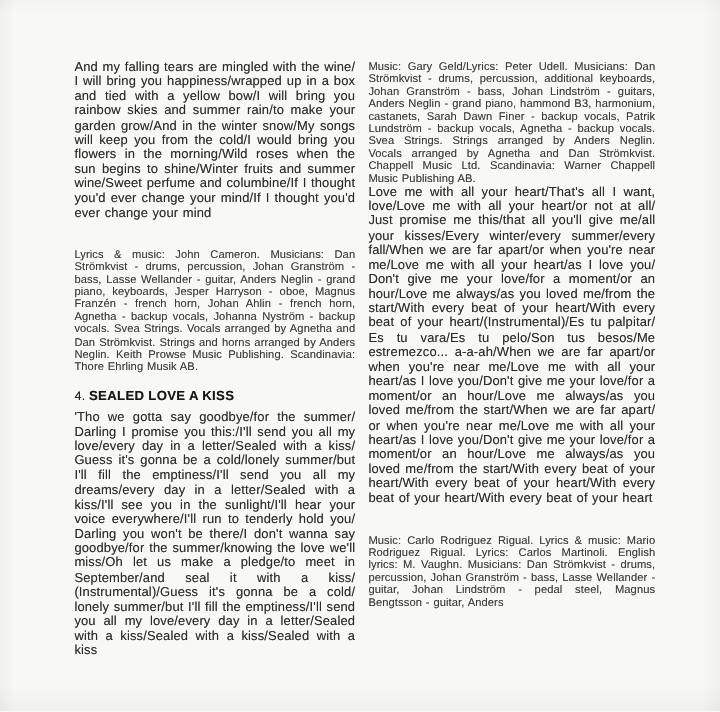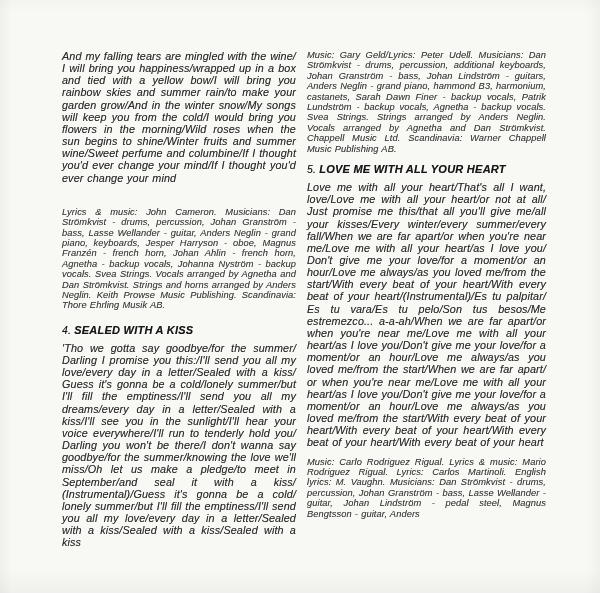--- a/index.html
+++ b/index.html
@@ -18,21 +18,20 @@
       linear-gradient(to right, rgba(0,0,0,0.035), rgba(0,0,0,0) 2%, rgba(0,0,0,0) 97.5%, rgba(0,0,0,0.03)),
       linear-gradient(to bottom, rgba(0,0,0,0.02), rgba(0,0,0,0) 2%, rgba(0,0,0,0) 96%, rgba(0,0,0,0.035)),
       #f8f8f5;
     font-family: "Liberation Sans", sans-serif;
     color: #2b2b2b;
     -webkit-font-smoothing: antialiased;
   }
   .col {
     position: absolute;
     top: 50px;
-    font-style: italic;
   }
   .col-left  { left: 62px;  width: 234px; }
   .col-right { left: 307px; width: 239px; }
 
   p { margin: 0; }
 
   .lyrics {
     font-size: 10.8px;
     line-height: 12.15px;
     text-align: justify;
@@ -63,44 +62,41 @@
   .track-heading .track-num {
     font-weight: 400;
     font-size: 10.4px;
     margin-right: 3px;
   }
   .track-heading .track-title {
     font-weight: 700;
   }
   .col-right .track-heading { margin-top: 9px; }
   .lyrics-after-heading { margin-top: 0; }
-  .credits-bottom { margin-top: 8px; }
+  .credits-bottom { margin-top: 23px; }
 </style>
 </head>
 <body>
 
 <div class="page">
 
   <div class="col col-left">
     <p class="lyrics">And my falling tears are mingled with the wine/​I will bring you happiness/​wrapped up in a box and tied with a yellow bow/​I will bring you rainbow skies and summer rain/​to make your garden grow/​And in the winter snow/​My songs will keep you from the cold/​I would bring you flowers in the morning/​Wild roses when the sun begins to shine/​Winter fruits and summer wine/​Sweet perfume and columbine/​If I thought you'd ever change your mind/​If I thought you'd ever change your mind</p>
 
     <p class="credits credits-after">Lyrics &amp; music: John Cameron. Musicians: Dan Strömkvist - drums, percussion, Johan Granström - bass, Lasse Wellander - guitar, Anders Neglin - grand piano, keyboards, Jesper Harryson - oboe, Magnus Franzén - french horn, Johan Ahlin - french horn, Agnetha - backup vocals, Johanna Nyström - backup vocals. Svea Strings. Vocals arranged by Agnetha and Dan Strömkvist. Strings and horns arranged by Anders Neglin. Keith Prowse Music Publishing. Scandinavia: Thore Ehrling Musik AB.</p>
 
     <h2 class="track-heading">
-      <span class="track-num">4.</span><span class="track-title">SEALED WITH A KISS</span>
+      <span class="track-num">4.</span><span class="track-title">SEALED LOVE A KISS</span>
     </h2>
 
     <p class="lyrics lyrics-after-heading">'Tho we gotta say goodbye/​for the summer/​Darling I promise you this:/​I'll send you all my love/​every day in a letter/​Sealed with a kiss/​Guess it's gonna be a cold/​lonely summer/​but I'll fill the emptiness/​I'll send you all my dreams/​every day in a letter/​Sealed with a kiss/​I'll see you in the sunlight/​I'll hear your voice everywhere/​I'll run to tenderly hold you/​Darling you won't be there/​I don't wanna say goodbye/​for the summer/​knowing the love we'll miss/​Oh let us make a pledge/​to meet in September/​and seal it with a kiss/​(Instrumental)/​Guess it's gonna be a cold/​lonely summer/​but I'll fill the emptiness/​I'll send you all my love/​every day in a letter/​Sealed with a kiss/​Sealed with a kiss/​Sealed with a kiss</p>
   </div>
 
   <div class="col col-right">
     <p class="credits">Music: Gary Geld/Lyrics: Peter Udell. Musicians: Dan Strömkvist - drums, percussion, additional keyboards, Johan Granström - bass, Johan Lindström - guitars, Anders Neglin - grand piano, hammond B3, harmonium, castanets, Sarah Dawn Finer - backup vocals, Patrik Lundström - backup vocals, Agnetha - backup vocals. Svea Strings. Strings arranged by Anders Neglin. Vocals arranged by Agnetha and Dan Strömkvist. Chappell Music Ltd. Scandinavia: Warner Chappell Music Publishing AB.</p>
 
-    <h2 class="track-heading">
-      <span class="track-num">5.</span><span class="track-title">LOVE ME WITH ALL YOUR HEART</span>
-    </h2>
 
     <p class="lyrics lyrics-after-heading">Love me with all your heart/​That's all I want, love/​Love me with all your heart/​or not at all/​Just promise me this/​that all you'll give me/​all your kisses/​Every winter/​every summer/​every fall/​When we are far apart/​or when you're near me/​Love me with all your heart/​as I love you/​Don't give me your love/​for a moment/​or an hour/​Love me always/​as you loved me/​from the start/​With every beat of your heart/​With every beat of your heart/​(Instrumental)/​Es tu palpitar/​Es tu vara/​Es tu pelo/​Son tus besos/​Me estremezco... a-a-ah/​When we are far apart/​or when you're near me/​Love me with all your heart/​as I love you/​Don't give me your love/​for a moment/​or an hour/​Love me always/​as you loved me/​from the start/​When we are far apart/​or when you're near me/​Love me with all your heart/​as I love you/​Don't give me your love/​for a moment/​or an hour/​Love me always/​as you loved me/​from the start/​With every beat of your heart/​With every beat of your heart/​With every beat of your heart/​With every beat of your heart</p>
 
     <p class="credits credits-bottom">Music: Carlo Rodriguez Rigual. Lyrics &amp; music: Mario Rodriguez Rigual. Lyrics: Carlos Martinoli. English lyrics: M. Vaughn. Musicians: Dan Strömkvist - drums, percussion, Johan Granström - bass, Lasse Wellander - guitar, Johan Lindström - pedal steel, Magnus Bengtsson - guitar, Anders</p>
   </div>
 
 </div>
 
 </body></html>

